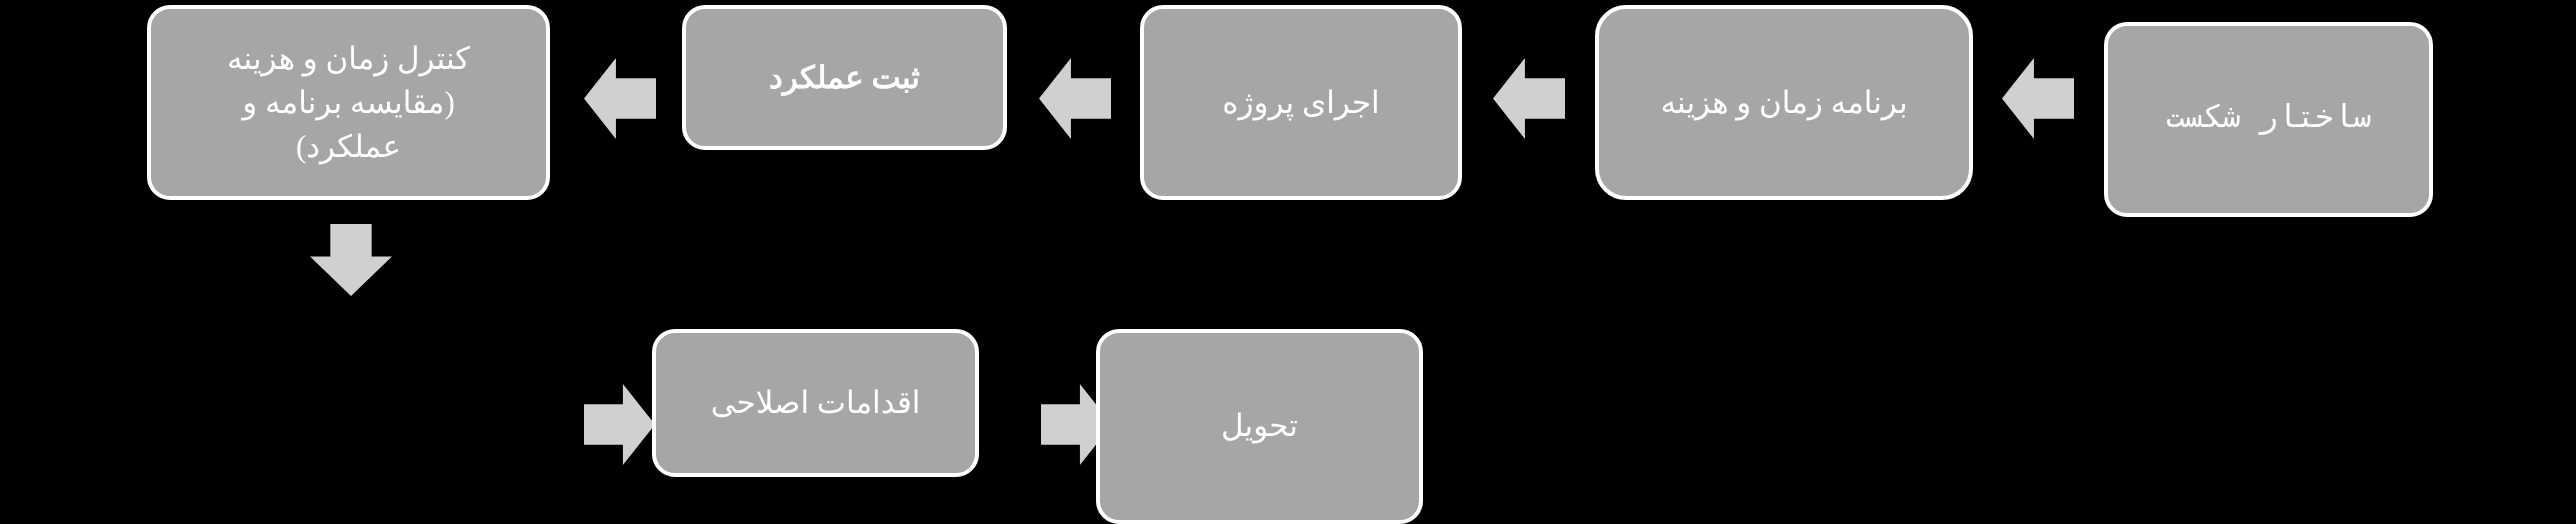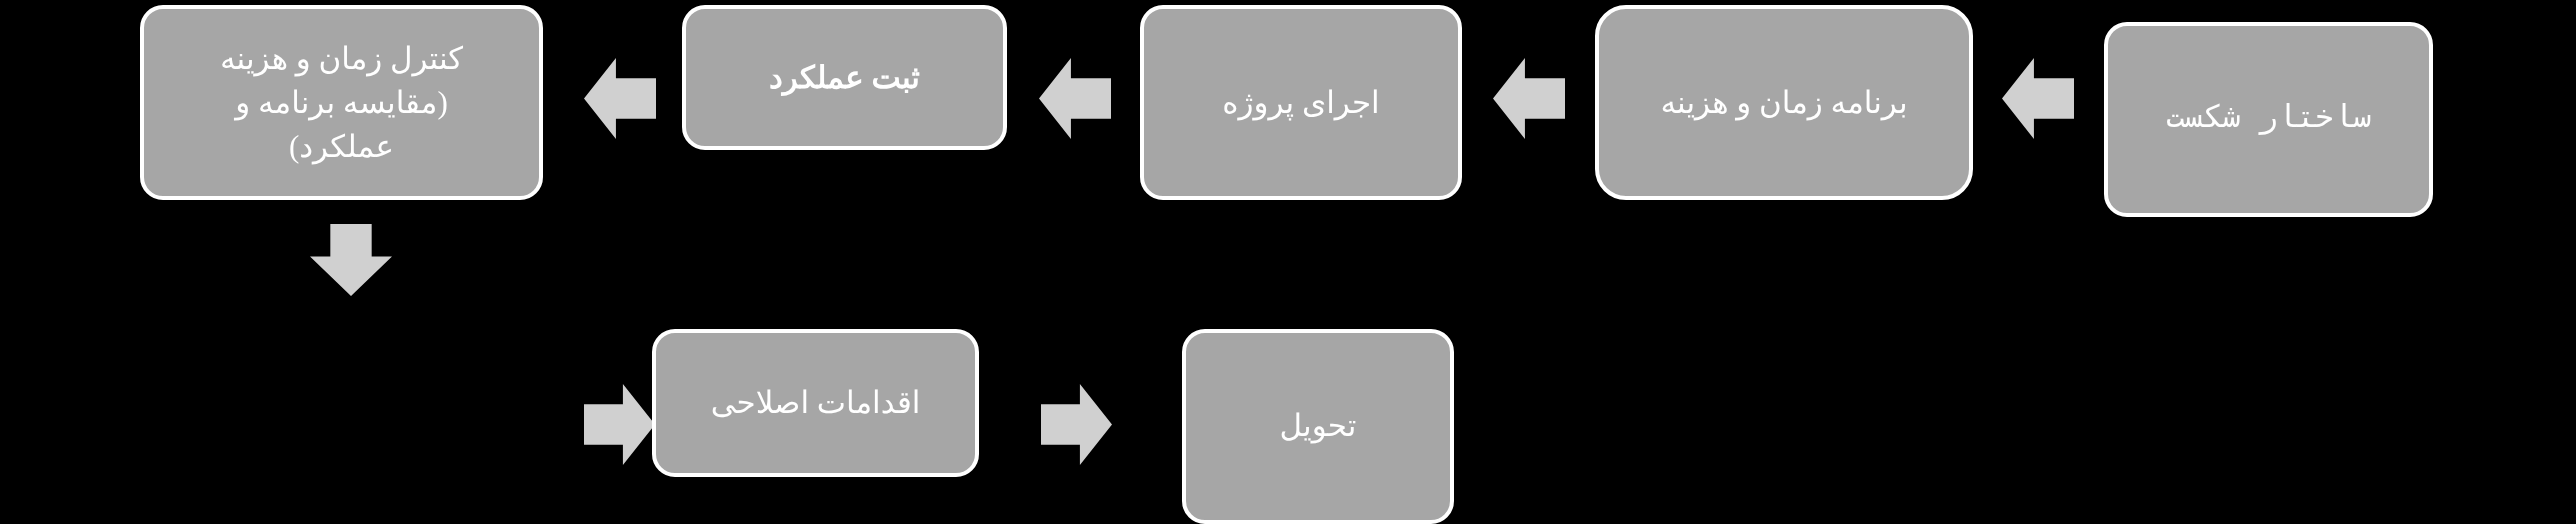--- a/index.html
+++ b/index.html
@@ -82,21 +82,21 @@
   <div class="node" style="left:682px; top:5.4px; width:325px; height:145px;font-weight:bold;">
     <span class="node-label">ثبت عملکرد</span>
   </div>
 
   <div class="arrow" style="left:584px; top:58px; width:72px; height:81px;">
     <svg viewBox="0 0 106 120" preserveAspectRatio="none" aria-hidden="true">
       <polygon points="0,60 47,0 47,30 106,30 106,90 47,90 47,120" fill="#d0d0d0"></polygon>
     </svg>
   </div>
 
-  <div class="node" style="left:140px; top:5.4px; width:403px; height:195px;">
+  <div class="node" style="left:147px; top:5.4px; width:403px; height:195px;">
     <span class="node-label">کنترل زمان و هزینه
 (مقایسه برنامه و
 عملکرد)</span>
   </div>
 
   <div class="arrow" style="left:310px; top:224px; width:82px; height:72px;">
     <svg viewBox="0 0 121 106" preserveAspectRatio="none" aria-hidden="true">
       <polygon points="60.5,106 0,48 30,48 30,0 91,0 91,48 121,48" fill="#d0d0d0"></polygon>
     </svg>
   </div>
@@ -111,18 +111,18 @@
   <div class="node" style="left:652px; top:329px; width:327px; height:148px;">
     <span class="node-label">اقدامات اصلاحی</span>
   </div>
 
   <div class="arrow" style="left:1041px; top:384px; width:71px; height:81px;">
     <svg viewBox="0 0 104 120" preserveAspectRatio="none" aria-hidden="true">
       <polygon points="104,60 57,0 57,30 0,30 0,90 57,90 57,120" fill="#d0d0d0"></polygon>
     </svg>
   </div>
 
-  <div class="node" style="left:1182px; top:329px; width:272px; height:195px;">
+  <div class="node" style="left:1096px; top:329px; width:327px; height:195px;">
     <span class="node-label">تحویل</span>
   </div>
 
 </div>
 
 
 </body></html>

